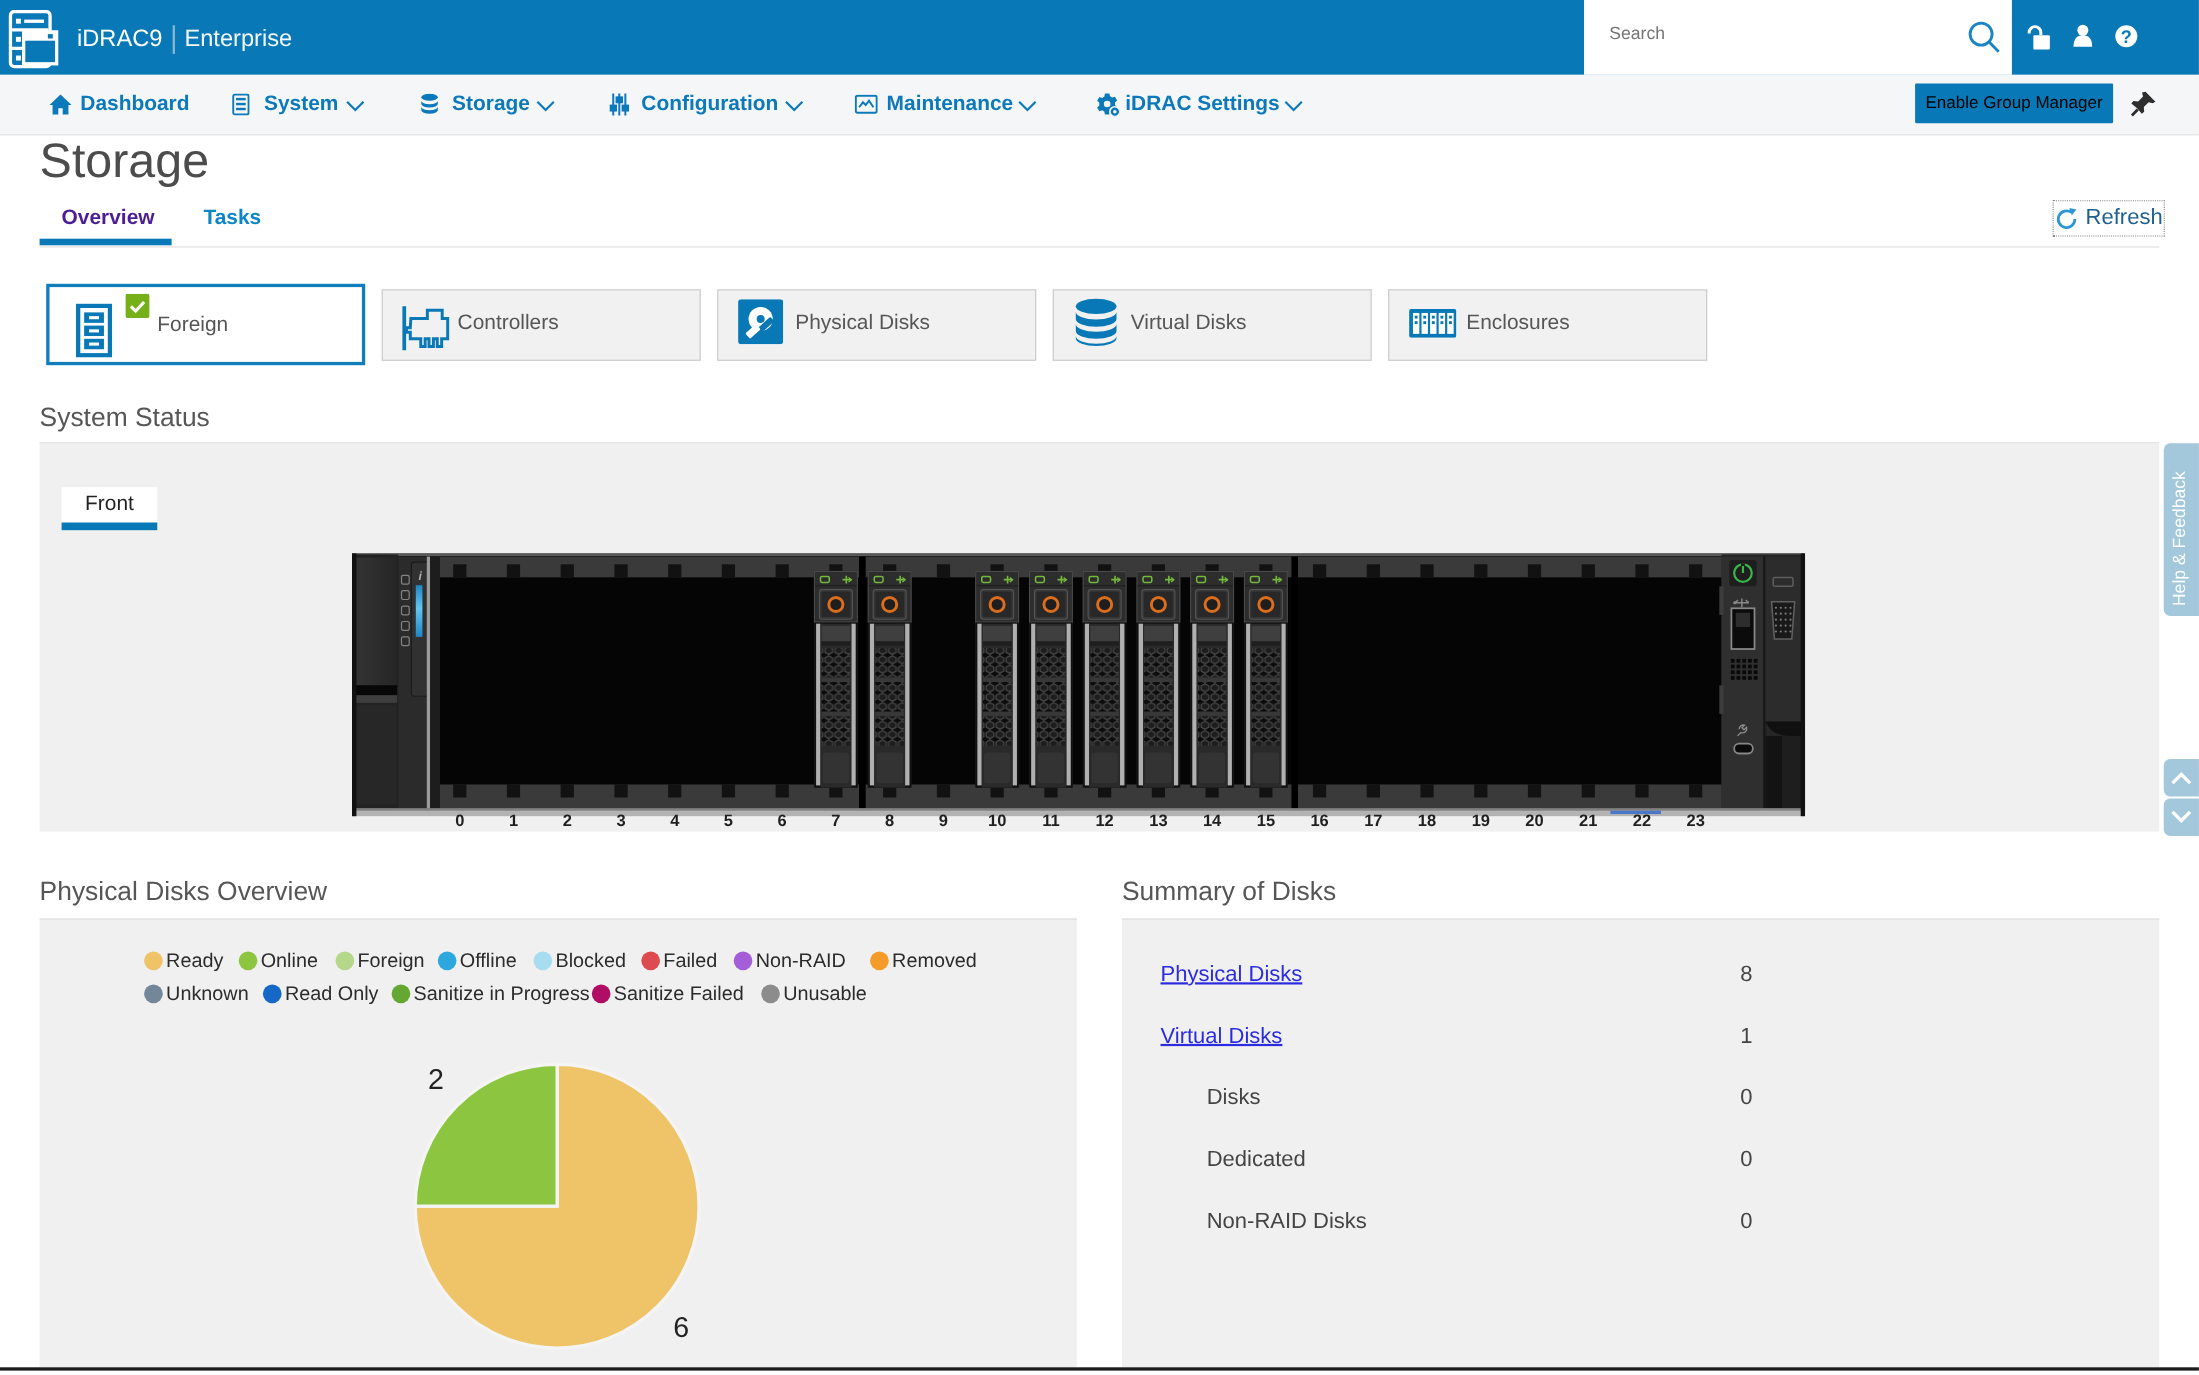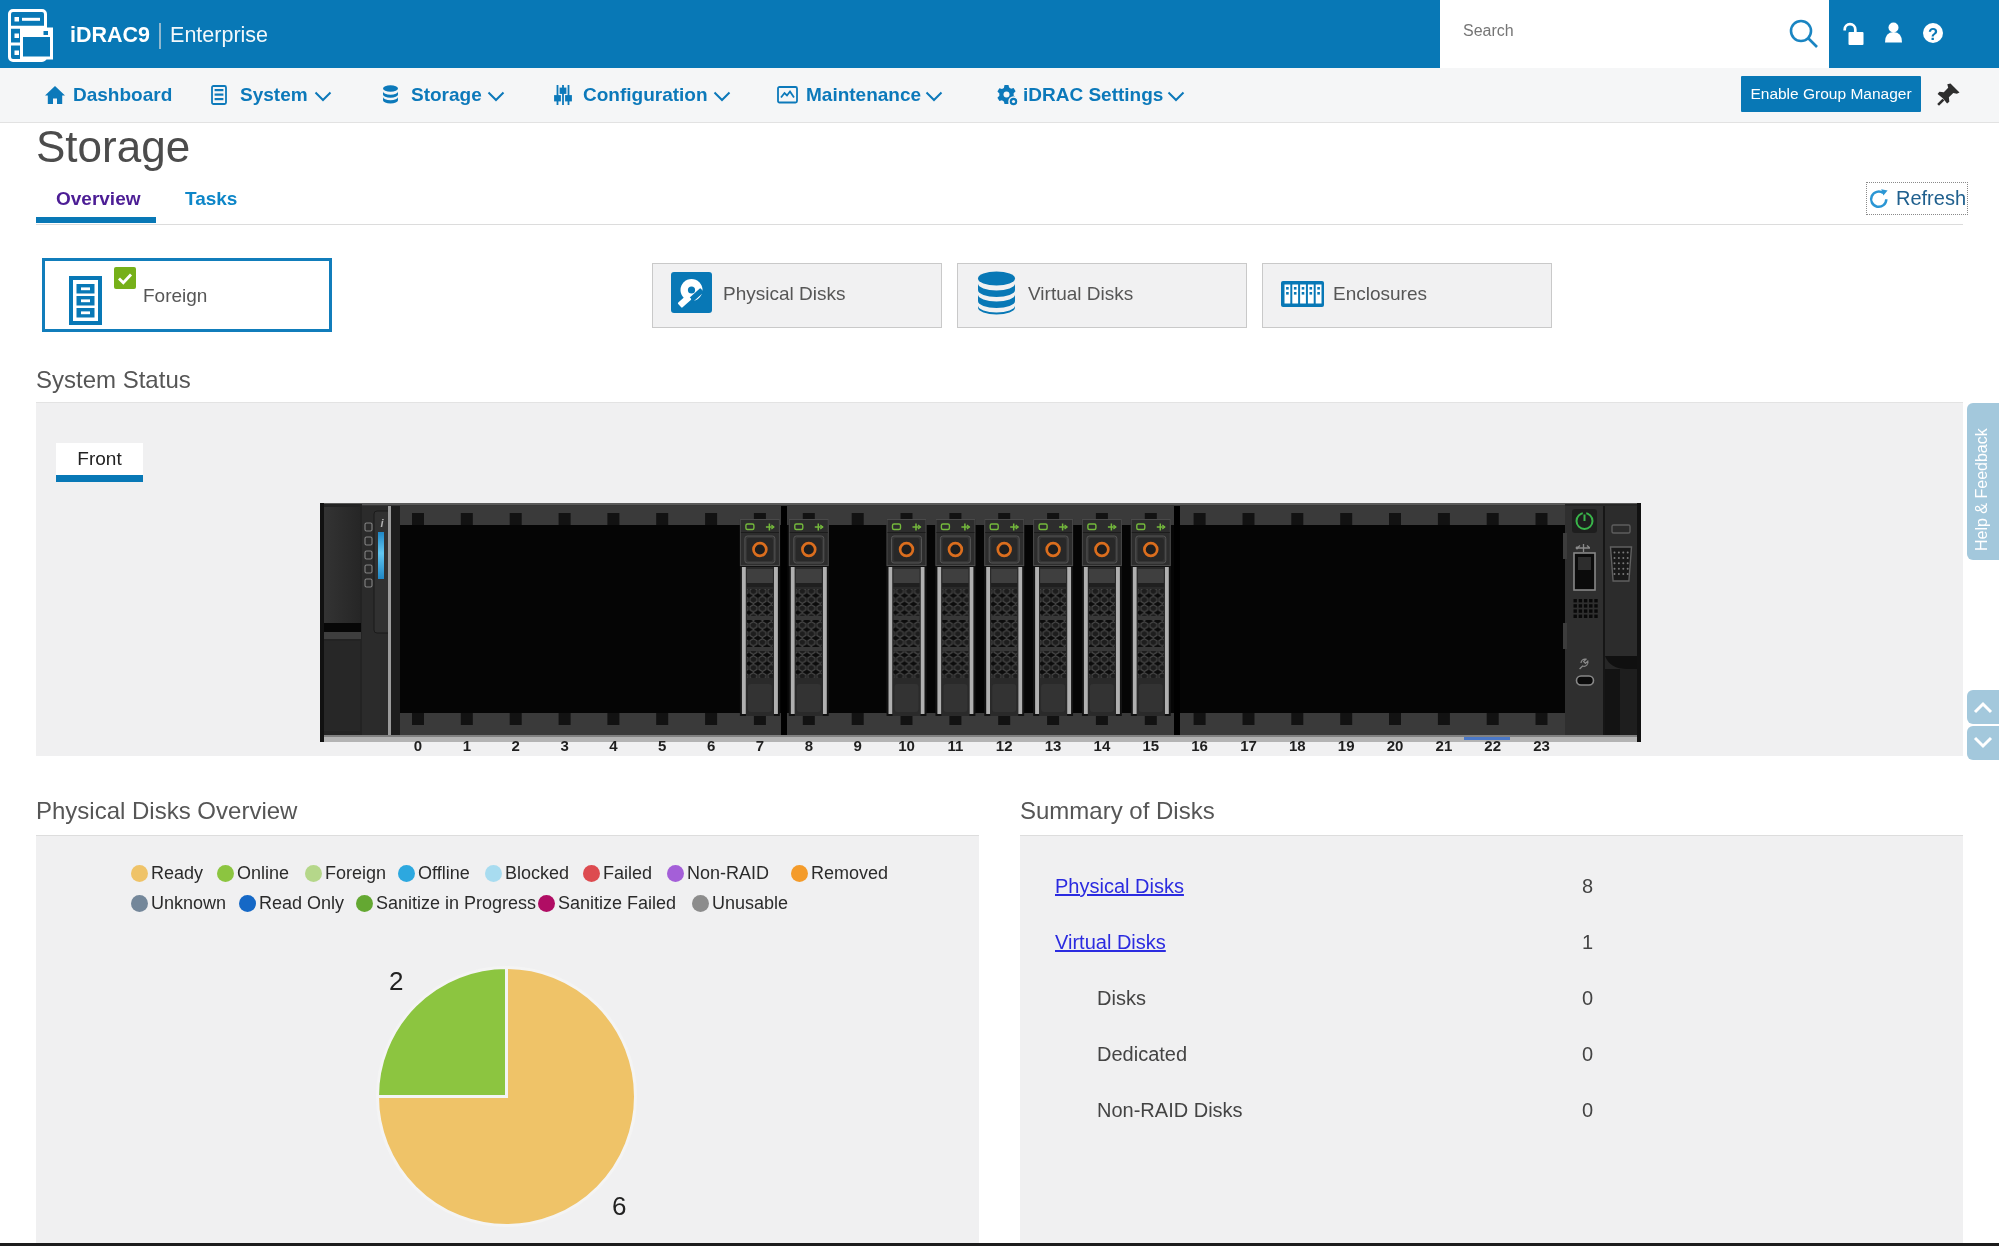--- a/index.html
+++ b/index.html
@@ -14,21 +14,21 @@
 #brand { position:absolute; left:70px; top:23px; color:#fff; font-size:21.5px; }
 #brand .ent { font-weight:300; opacity:.95; }
 #brand .bar { display:inline-block; width:2px; height:26px; background:#8fb8cf; margin:0 9px -7px 9px; }
 #searchbox { position:absolute; left:1440px; top:0; width:389px; height:68px; background:#fff; }
 #searchbox .ph { position:absolute; left:23px; top:22px; font-size:16px; color:#757575; }
 
 
 #nav { position:absolute; left:0; top:68px; width:1999px; height:55px; background:#f5f6f7; border-bottom:1px solid #e2e2e2; }
 .ntext { position:absolute; top:16px; color:#0c79ba; font-size:19px; font-weight:700; }
 .caret { width:20px; height:20px; top:18px; }
-#egm { position:absolute; left:1741px; top:8px; width:180px; height:36px; background:#0878b6; color:#ffffff;
+#egm { position:absolute; left:1741px; top:8px; width:180px; height:36px; background:#0878b6; color:#000000;
   font-size:15.5px; display:flex; align-items:center; justify-content:center; border-radius:1px; }
 
 
 #title { position:absolute; left:36px; top:122px; font-size:44px; font-weight:300; color:#4c4c4c; }
 #tabs  { position:absolute; left:36px; top:188px; }
 .tab { display:inline-block; font-size:19px; }
 #tabline { position:absolute; left:36px; top:224px; width:1927px; height:1px; background:#dcdcdc; }
 #ovl { position:absolute; left:36px; top:217px; width:120px; height:6px; background:#0878b6; }
 #refresh { position:absolute; left:1866px; top:182px; width:102px; height:33px; border:1px dotted #8a8a8a;
   display:flex; align-items:center; justify-content:center; gap:6px; color:#20608e; font-size:20px; }
@@ -77,21 +77,21 @@
         <rect x="14.5" y="24.5" width="4.5" height="4.5"></rect>
           <rect x="22" y="25.3" width="7" height="3"></rect>
         <rect x="14.5" y="41.5" width="4.5" height="4.5"></rect>
           <rect x="22" y="42.3" width="7" height="3"></rect>
       </g>
       <rect x="21.5" y="20" width="30" height="29" fill="#0878b6"></rect>
       <rect x="21.5" y="20" width="30" height="8" fill="#fff"></rect>
       <rect x="43.5" y="22" width="4.5" height="4" fill="#0878b6"></rect>
       <rect x="21.5" y="20" width="30" height="29" fill="none" stroke="#fff" stroke-width="3"></rect>
     </svg>
-    <div id="brand"><span style="font-weight:700;text-align:center;">iDRAC9</span><span class="bar"></span><span class="ent">Enterprise</span></div>
+    <div id="brand"><span style="font-weight:400;text-align:center;">iDRAC9</span><span class="bar"></span><span class="ent">Enterprise</span></div>
     <div id="searchbox">
       <span class="ph">Search</span>
       <svg width="34" height="34" viewBox="0 0 34 34" style="position:absolute;left:347px;top:17px;">
         <circle cx="14" cy="14" r="10" fill="none" stroke="#1a85c2" stroke-width="2.6"></circle>
         <line x1="21.5" y1="21.5" x2="30" y2="30" stroke="#1a85c2" stroke-width="2.6"></line>
       </svg>
     </div>
 
     <svg width="169" height="68" viewBox="0 0 169 68" style="position:absolute;left:1830px;top:0;">
       <rect x="18.5" y="32" width="15" height="13" rx="1" fill="#fff"></rect>
@@ -193,20 +193,27 @@
           <rect x="12" y="11.4" width="9" height="2.8"></rect>
           <rect x="12" y="23.4" width="9" height="2.8"></rect>
           <rect x="12" y="35.4" width="9" height="2.8"></rect>
         </g>
       </svg>
     <svg class="abs" style="left:68.5px;top:5.5px;" width="22" height="22" viewBox="0 0 22 22">
         <rect width="22" height="22" rx="2" fill="#76b019"></rect>
         <path d="M5 11.5 l4.3 4.3 L17 7.5" fill="none" stroke="#fff" stroke-width="2.8"></path>
       </svg>
     <span class="clabel" style="left:98px;top:23.5px;">Foreign</span>
+  </div>
+  <div class="card" style="left:347px;">
+    <svg class="abs" style="left:17px;top:13px;" width="44" height="43" viewBox="0 0 44 43">
+        <line x1="2.5" y1="1.5" x2="2.5" y2="41.5" stroke="#0878b6" stroke-width="3.4"></line>
+        <path d="M8.5 12.5 h15 v-7.5 h13.5 v7.5 h5 v18.5 h-5.5 v7 h-4 v-7 h-3.5 v7 h-4 v-7 h-3.5 v7 h-4 v-7 h-9.5 v-6 h-3.5 v-4 h3.5 z" fill="none" stroke="#0878b6" stroke-width="2.7"></path>
+      </svg>
+    <span class="clabel" style="left:68px;">Controllers</span>
   </div>
   <div class="card" style="left:652px;">
     <svg class="abs" style="left:18px;top:8px;" width="41" height="41" viewBox="0 0 41 41">
         <rect width="41" height="41" rx="3" fill="#0878b6"></rect>
         <circle cx="20.5" cy="18" r="11" fill="#fff"></circle>
         <circle cx="20.5" cy="18" r="3.6" fill="#0878b6"></circle>
         <rect x="11" y="23" width="23" height="5.5" rx="1" transform="rotate(-42 22.5 25.7)" fill="#0878b6"></rect>
         <rect x="7" y="26" width="13" height="6.5" rx="1" transform="rotate(-42 13.5 29.2)" fill="#fff"></rect>
       </svg>
     <span class="clabel" style="left:70px;">Physical Disks</span>

